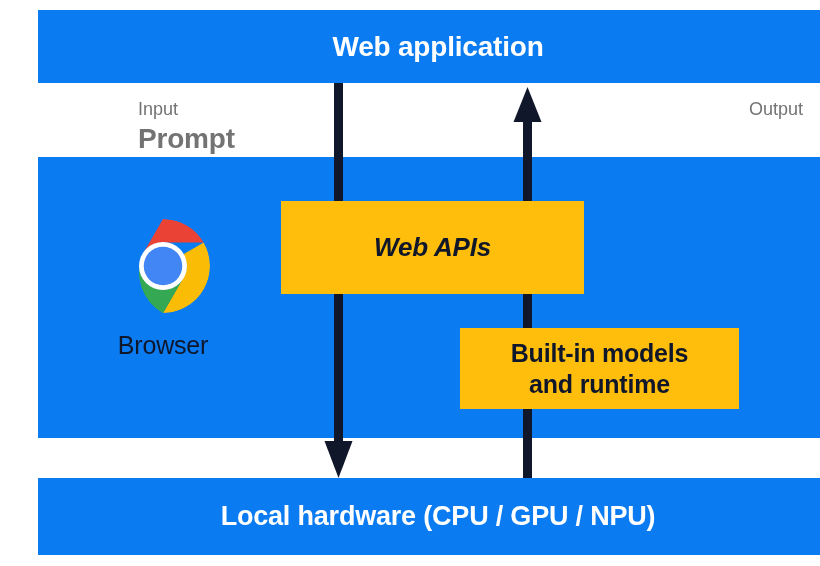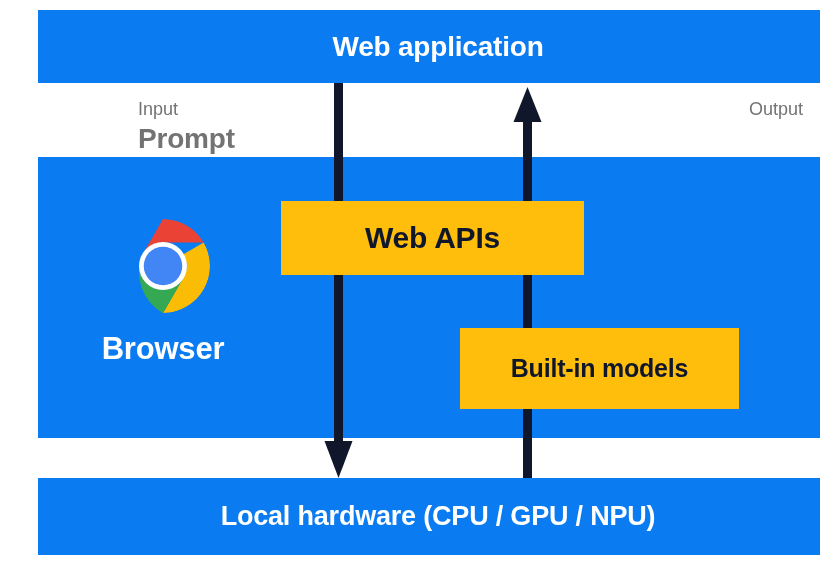--- a/index.html
+++ b/index.html
@@ -76,23 +76,23 @@
     width: 160px;
     text-align: center;
   }
   #chrome-logo {
     display: block;
     margin: 0 auto;
   }
   #browser-label {
     display: block;
     margin-top: 18px;
-    color: #ffffff;
-    font-size: 31px;
-    font-weight: bold;
+    color: #0f172a;
+    font-size: 25px;
+    font-weight: normal;
     letter-spacing: -0.2px;
   }
 
   
   #arrow-layer {
     position: absolute;
     left: 0;
     top: 0;
     width: 820px;
     height: 566px;
@@ -110,22 +110,23 @@
     text-align: center;
     color: #10172a;
     font-weight: bold;
     line-height: 1.22;
     letter-spacing: -0.2px;
   }
   #box-web-apis {
     left: 253px;
     top: 201px;
     width: 303px;
-    height: 74px;
-    font-size: 30px;
+    height: 93px;
+    font-size: 26px;
+    font-style: italic;
   }
   #box-builtin-models {
     left: 432px;
     top: 328px;
     width: 279px;
     height: 81px;
     font-size: 25px;
   }
 
   
@@ -211,20 +212,21 @@
     </g>
   </svg>
 
   <div class="yellow-box" id="box-web-apis">
     <span>Web APIs</span>
   </div>
 
   <div class="yellow-box" id="box-builtin-models">
     <span>
       <span>Built-in models</span><br>
+      <span>and runtime</span>
     </span>
   </div>
 
   <div class="edge-caption" id="caption-input">
     <span class="caption-kind">Input</span>
     <span class="caption-value">Prompt</span>
   </div>
 
   <div class="edge-caption" id="caption-output">
     <span class="caption-kind">Output</span>

